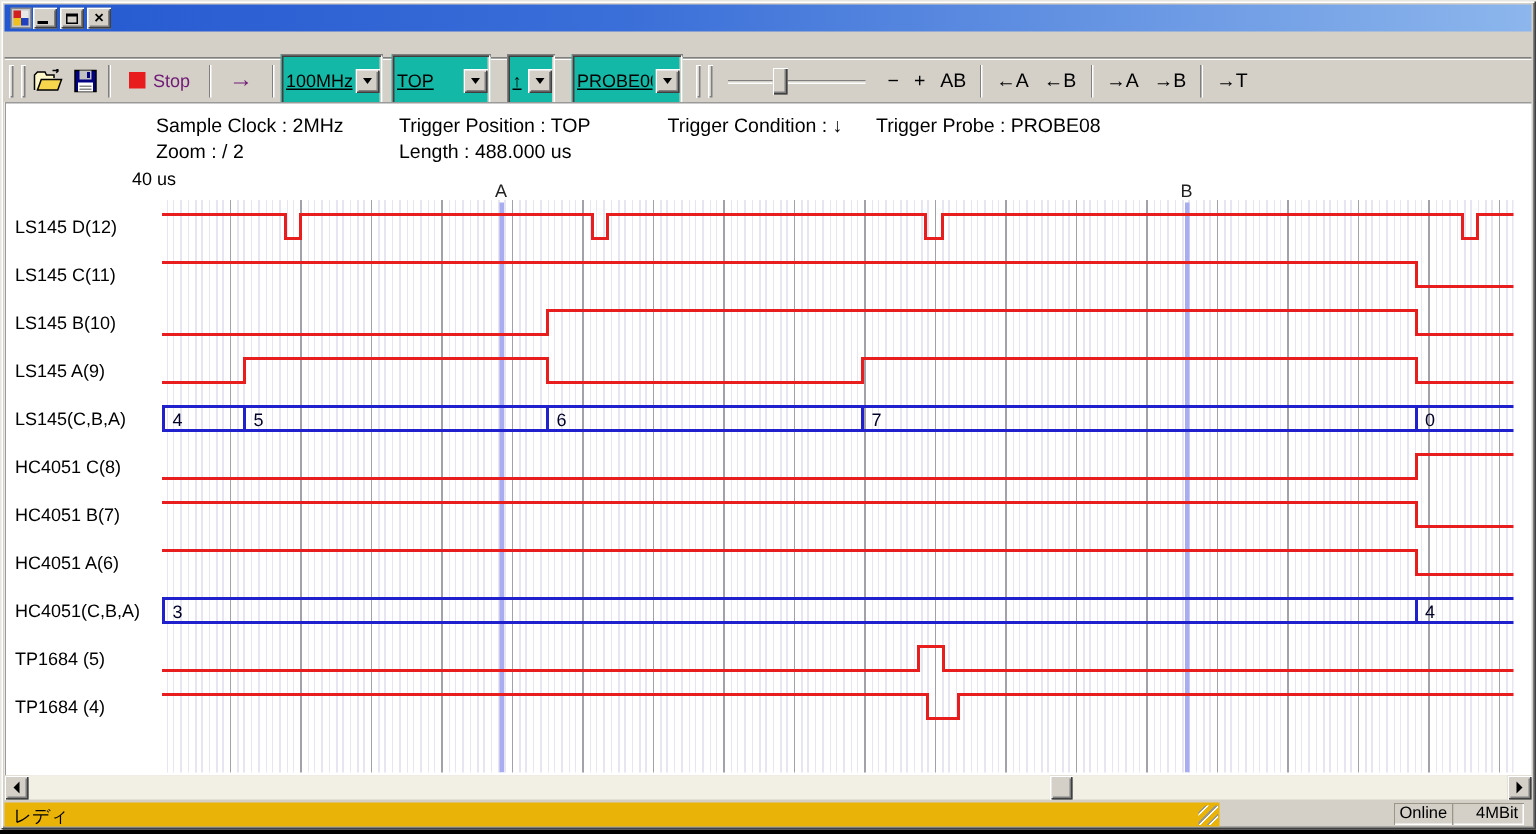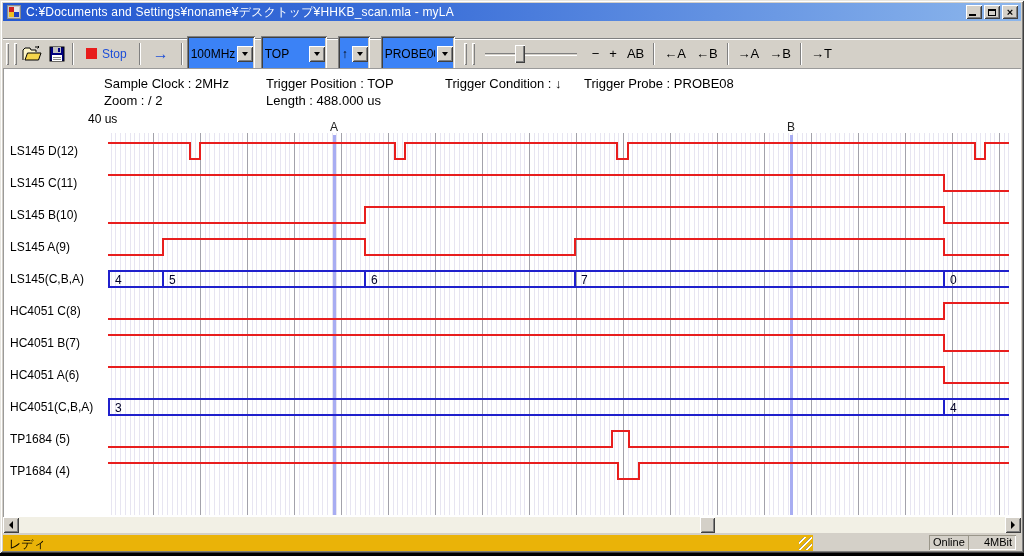--- a/index.html
+++ b/index.html
@@ -34,27 +34,27 @@
 
   
   .toolbar { position:absolute; left:3px; top:38px; right:3px; height:30px;
     border-top:1px solid #808080; box-shadow: inset 0 1px 0 #fff;
     display:flex; align-items:center; font-size:12px; }
   .grip { width:3px; height:22px; margin:0 2px 0 3px;
     box-shadow: inset 1px 1px 0 #fff, inset -1px -1px 0 #808080; }
   .tb-sep { width:2px; height:22px; margin:0 4px;
     box-shadow: inset 1px 0 0 #808080, inset -1px 0 0 #fff; }
   .tb-btn { height:22px; min-width:23px; display:flex; align-items:center;
-    justify-content:center; padding:0 3px; color:#1d4ed8; }
+    justify-content:center; padding:0 3px; color:#701a75; }
   .stop-square { width:11px; height:11px; background:#e81c1c; margin-right:5px; }
   .run-arrow { font-size:16px; font-weight:bold; line-height:16px; padding:0 8px; }
-  .combo { height:36px; background:#3b82f6; display:flex; align-items:center;
+  .combo { height:36px; background:#14b8a6; display:flex; align-items:center;
     box-shadow: inset 1px 1px 0 #808080, inset -1px -1px 0 #fff,
                 inset 2px 2px 0 #404040, inset -2px -2px 0 #d4d0c8;
-    margin-right:6px; }
+    margin-right:6px;text-decoration:underline; }
   .combo-val { flex:1; padding:0 4px; font-size:12px; white-space:nowrap; overflow:hidden; }
   .combo-btn { width:16px; height:16px; margin:2px; background:#d4d0c8; flex:0 0 auto;
     box-shadow: inset 1px 1px 0 #fff, inset -1px -1px 0 #404040,
                 inset 2px 2px 0 #d4d0c8, inset -2px -2px 0 #808080;
     display:flex; align-items:center; justify-content:center; }
   .combo-btn .arr { width:0; height:0; border:3.5px solid transparent;
     border-top:4px solid #000; margin-top:4px; }
   .slider { position:relative; width:92px; height:22px; margin:0 10px 0 8px; }
   .slider-track { position:absolute; left:0; right:0; top:10px; height:3px;
     box-shadow: inset 0 1px 0 #808080, inset 0 -1px 0 #fff; }
@@ -108,21 +108,20 @@
 
   <div class="titlebar">
     <svg class="app-icon" viewBox="0 0 16 16" width="16" height="16">
       <rect x="1" y="1" width="14" height="14" fill="#8a8a8a"></rect>
       <rect x="2" y="2" width="12" height="12" fill="#c8c8c8"></rect>
       <rect x="3" y="3" width="5" height="5" fill="#d02020"></rect>
       <rect x="8" y="8" width="5" height="5" fill="#2040c0"></rect>
       <rect x="8" y="3" width="5" height="5" fill="#e8e8e8"></rect>
       <rect x="3" y="8" width="5" height="5" fill="#f0c020"></rect>
     </svg>
-    <span class="title-text">C:¥Documents and Settings¥noname¥デスクトップ¥HHKB_scan.mla - myLA</span>
     <span class="win-buttons">
       <span class="winbtn">
           <span class="glyph-min"></span>
         </span>
       <span class="winbtn">
           <span class="glyph-max"></span>
         </span>
       <span class="winbtn">
           <span class="glyph-close">×</span>
         </span>

